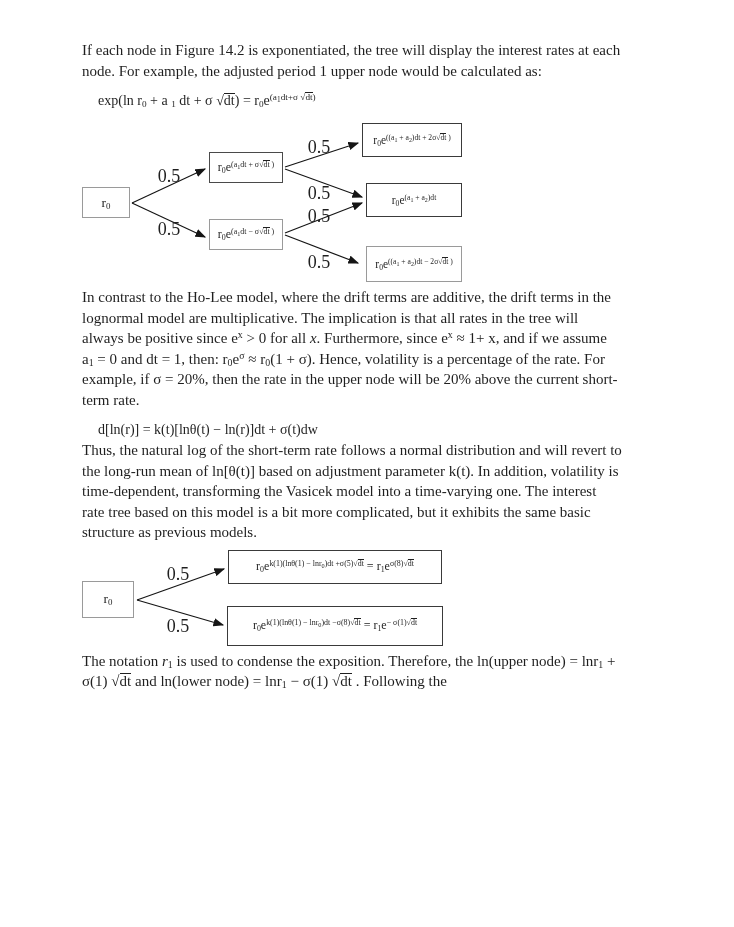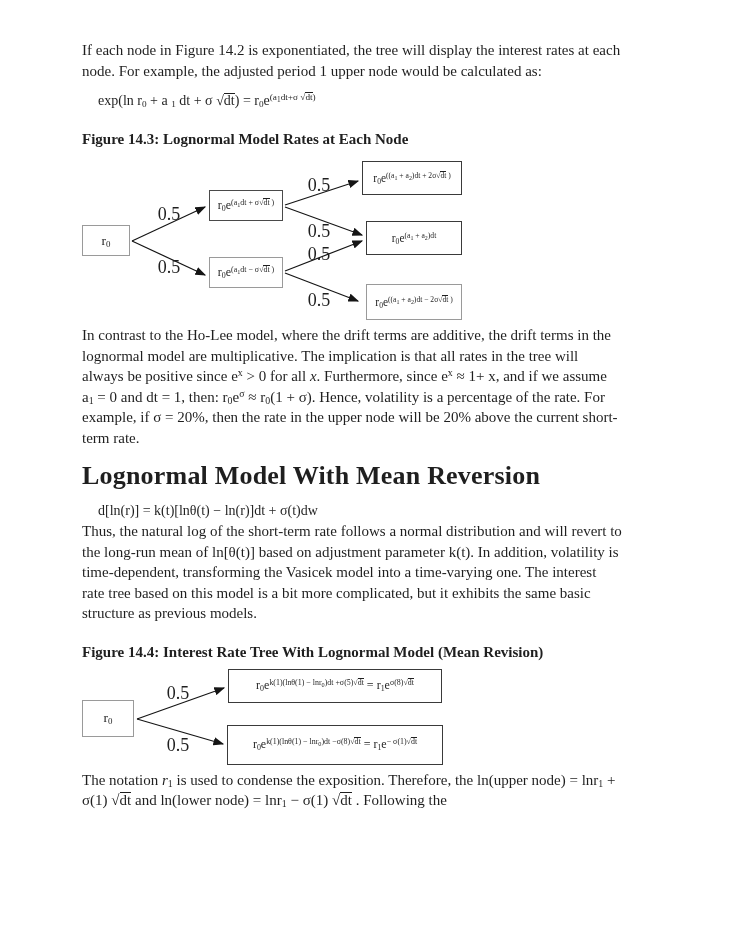--- a/index.html
+++ b/index.html
@@ -36,21 +36,20 @@
 </style>
 </head>
 <body>
 
 <div class="content">
 
   <p class="body">If each node in Figure 14.2 is exponentiated, the tree will display the interest rates at each node. For example, the adjusted period 1 upper node would be calculated as:</p>
 
   <div class="formula"><span>exp(ln r</span><span class="sub">0</span><span> + a </span><span class="sub">1</span><span> dt + σ </span><span class="rad">√<span class="ol">dt</span></span><span>) =  r</span><span class="sub">0</span><span>e</span><span class="sup">(a</span><span class="supsub">1</span><span class="sup">dt+σ </span><span class="sup rad">√<span class="ol">dt</span></span><span class="sup">)</span></div>
 
-  <p class="caption">Figure 14.3: Lognormal Model Rates at Each Node</p>
 
   <div class="tree" id="tree1" style="width: 390px; height: 170px;">
       <svg width="390" height="170">
         <defs>
           <marker id="tree1-arrow" markerWidth="9" markerHeight="7" refX="8" refY="3.5" orient="auto">
             <path d="M0,0 L9,3.5 L0,7 Z" fill="#151515"></path>
           </marker>
         </defs>
         <line x1="50" y1="86" x2="123" y2="52" stroke="#151515" stroke-width="1.2" marker-end="url(#tree1-arrow)"></line>
         <line x1="50" y1="86" x2="123" y2="120" stroke="#151515" stroke-width="1.2" marker-end="url(#tree1-arrow)"></line>
@@ -80,28 +79,26 @@
       <div class="tnode" style="left: 284px; top: 66px; width: 96px; height: 34px; font-size: 11.5px; border-color: rgb(58, 58, 58);">
         <span class="ntext"><span>r</span><span class="sub">0</span><span>e</span><span class="sup">(a</span><span class="supsub">1</span><span class="sup"> + a</span><span class="supsub">2</span><span class="sup">)dt</span></span>
       </div>
       <div class="tnode" style="left: 284px; top: 129px; width: 96px; height: 36px; font-size: 11.5px; border-color: rgb(154, 154, 154);">
         <span class="ntext"><span>r</span><span class="sub">0</span><span>e</span><span class="sup">((a</span><span class="supsub">1</span><span class="sup"> + a</span><span class="supsub">2</span><span class="sup">)dt − 2σ</span><span class="sup rad">√<span class="ol">dt</span></span><span class="sup"> )</span></span>
       </div>
     </div>
 
   <p class="body mt14"><span>In contrast to the Ho-Lee model, where the drift terms are additive, the drift terms in the lognormal model are multiplicative. The implication is that all rates in the tree will always be positive since e</span><span class="sup">x</span><span> &gt; 0 for all </span><span class="i">x</span><span>. Furthermore, since e</span><span class="sup">x</span><span> ≈ 1+ x, and if we assume a</span><span class="sub">1</span><span> = 0 and dt = 1, then: r</span><span class="sub">0</span><span>e</span><span class="sup">σ</span><span> ≈ r</span><span class="sub">0</span><span>(1 + σ). Hence, volatility is a percentage of the rate. For example, if σ = 20%, then the rate in the upper node will be 20% above the current short-term rate.</span></p>
 
-  <h1 class="section">Lognormal Model With Mean Reversion</h1>
 
 
   <div class="formula mt4"><span>d[ln(r)] = k(t)[lnθ(t) − ln(r)]dt + σ(t)dw</span></div>
 
   <p class="body mt8">Thus, the natural log of the short-term rate follows a normal distribution and will revert to the long-run mean of ln[θ(t)] based on adjustment parameter k(t). In addition, volatility is time-dependent, transforming the Vasicek model into a time-varying one. The interest rate tree based on this model is a bit more complicated, but it exhibits the same basic structure as previous models.</p>
 
-  <p class="caption">Figure 14.4: Interest Rate Tree With Lognormal Model (Mean Revision)</p>
 
   <div class="tree" id="tree2" style="width: 385px; height: 106px;">
       <svg width="385" height="106">
         <defs>
           <marker id="tree2-arrow" markerWidth="9" markerHeight="7" refX="8" refY="3.5" orient="auto">
             <path d="M0,0 L9,3.5 L0,7 Z" fill="#151515"></path>
           </marker>
         </defs>
         <line x1="55" y1="55" x2="142" y2="24" stroke="#151515" stroke-width="1.2" marker-end="url(#tree2-arrow)"></line>
         <line x1="55" y1="55" x2="141" y2="80" stroke="#151515" stroke-width="1.2" marker-end="url(#tree2-arrow)"></line>

